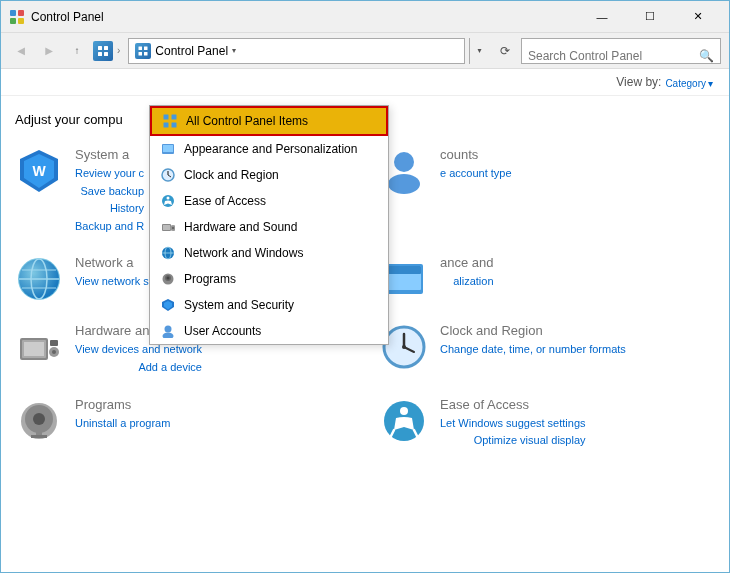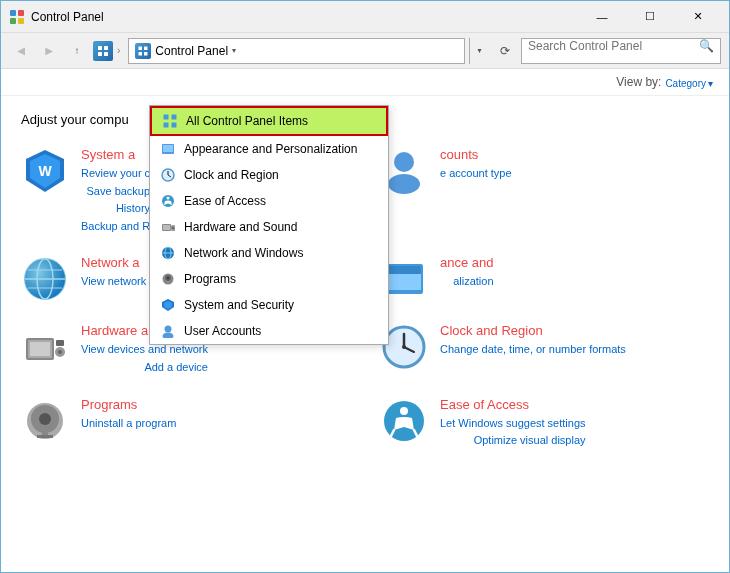--- a/index.html
+++ b/index.html
@@ -144,21 +144,21 @@
       font-size: 8px;
       color: #555;
     }
 
     .search-box {
       height: 26px;
       width: 200px;
       border: 1px solid #aaa;
       background: #fff;
       display: flex;
-      align-items: flex-start;
+      align-items: flex-end;
       padding: 0 6px;
       gap: 4px;
     }
 
     .search-input {
       border: none;
       outline: none;
       flex: 1;
       font-size: 12px;
       color: #888;
@@ -207,21 +207,21 @@
       cursor: pointer;
       text-decoration: none;
       display: flex;
       align-items: center;
       gap: 2px;
     }
 
     
     .main-content {
       flex: 1;
-      padding: 16px 20px;
+      padding: 16px 14px;
       overflow-y: auto;
     }
 
     .adjust-text {
       font-size: 13px;
       font-weight: 400;
       color: #000;
       margin-bottom: 20px;
     }
 
@@ -242,21 +242,21 @@
       height: 48px;
       flex-shrink: 0;
       display: flex;
       align-items: center;
       justify-content: center;
     }
 
     .item-text h3 {
       font-size: 13px;
       font-weight: 400;
-      color: #ef4444;
+      color: #737373;
       cursor: pointer;
       margin-bottom: 3px;
     }
 
     .item-text a {
       display: block;
       font-size: 11px;
       color: #0066cc;
       cursor: pointer;
       text-decoration: none;
@@ -280,21 +280,21 @@
       display: flex;
       align-items: center;
       padding: 5px 10px;
       gap: 8px;
       cursor: pointer;
       font-size: 12px;
       color: #000;
     }
 
     .dropdown-item:first-child {
-      background: #bef264;
+      background: #eab308;
       border: 2px solid #cc0000;
     }
 
     .dropdown-item-icon {
       width: 16px;
       height: 16px;
       flex-shrink: 0;
       display: flex;
       align-items: center;
       justify-content: center;

